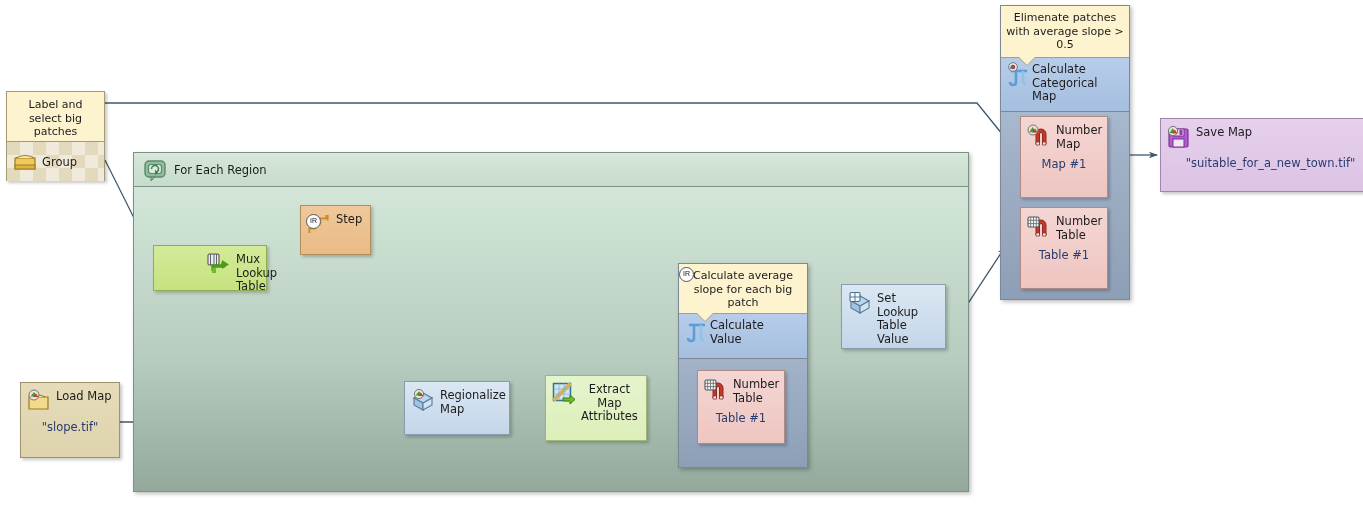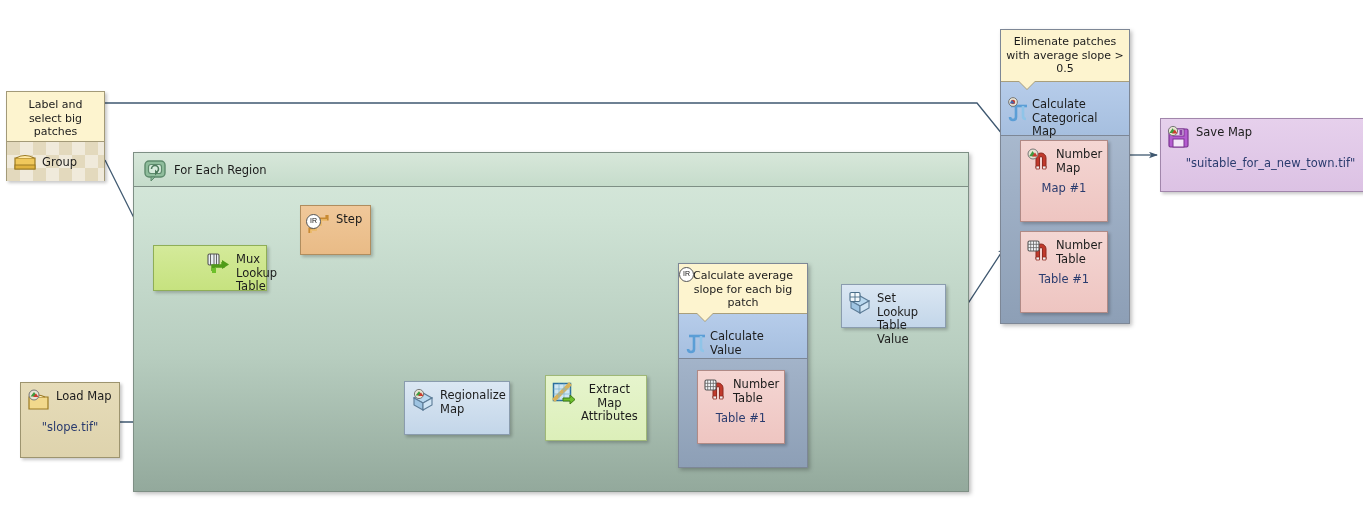--- a/index.html
+++ b/index.html
@@ -103,21 +103,21 @@
     width: 0; height: 0;
     border-left: 8px solid transparent;
     border-right: 8px solid transparent;
     border-top: 8px solid #fdf4cf;
     filter: drop-shadow(0 1px 0 #a99f7c);
   }
   .grp .gitem {
     box-sizing: border-box;
     display: flex;
     align-items: flex-start;
-    padding: 15px 5px 5px 5px;
+    padding: 4px 5px 5px 5px;
     background: linear-gradient(to bottom, #b6ccea, #a6bfdf);
     border-bottom: 1px solid #7d8796;
   }
   .grp .gitem .lbl {
     font-size: 11.5px;
     line-height: 13.5px;
     color: #1c1c1c;
     padding-top: 1px;
     white-space: pre-line;
   }
@@ -346,38 +346,38 @@
           <path d="M4.7,4 L4.7,14 M7.5,4 L7.5,14 M10.3,4 L10.3,14 M2,7.3 L13,7.3 M2,10.6 L13,10.6" stroke="#666" stroke-width="0.8"></path>
         </svg>
       </span>
       <span class="lbl">Number
 Table</span>
     </div>
     <div class="val">Table #1</div>
   </div>
 </div>
 
-<div class="node c-blue" style="left:841px; top:284px; width:105px; height:44px;">
+<div class="node c-blue" style="left:841px; top:284px; width:105px; height:65px;">
   <div class="hdr">
     <span class="ico">
       <svg class="icon" viewBox="0 0 26 26">
         <path d="M4,11 L13,6 L22,11 L13,16 z" fill="#b8d8ef" stroke="#5b7b96" stroke-width="1.1"></path>
         <path d="M4,11 L4,18 L13,23 L13,16 z" fill="#9ec4e2" stroke="#5b7b96" stroke-width="1.1"></path>
         <path d="M22,11 L22,18 L13,23 L13,16 z" fill="#cfe4f4" stroke="#5b7b96" stroke-width="1.1"></path>
         <rect x="3" y="2.5" width="10" height="9" rx="1.2" fill="#f2f7fa" stroke="#4a6d88" stroke-width="1.1"></rect>
         <path d="M8,2.5 L8,11.5 M3,7 L13,7" stroke="#4a6d88" stroke-width="0.9"></path>
       </svg>
     </span>
     <span class="lbl">Set Lookup
 Table
 Value</span>
   </div>
 </div>
 
-<div class="grp" style="left:1000px; top:5px; width:130px; height:295px;margin-top:24px;">
+<div class="grp" style="left:1000px; top:5px; width:130px; height:295px;">
   <div class="note" style="height:52px;">
     <span>Elimenate patches
 with average slope &gt;
 0.5</span>
     <span class="tail"></span>
   </div>
   <div class="gitem" style="height:54px;">
     <span class="ico">
       <svg class="icon" viewBox="0 0 26 26">
         <path d="M5,9 L21,9" stroke="#5b9ed6" stroke-width="2.6"></path>

